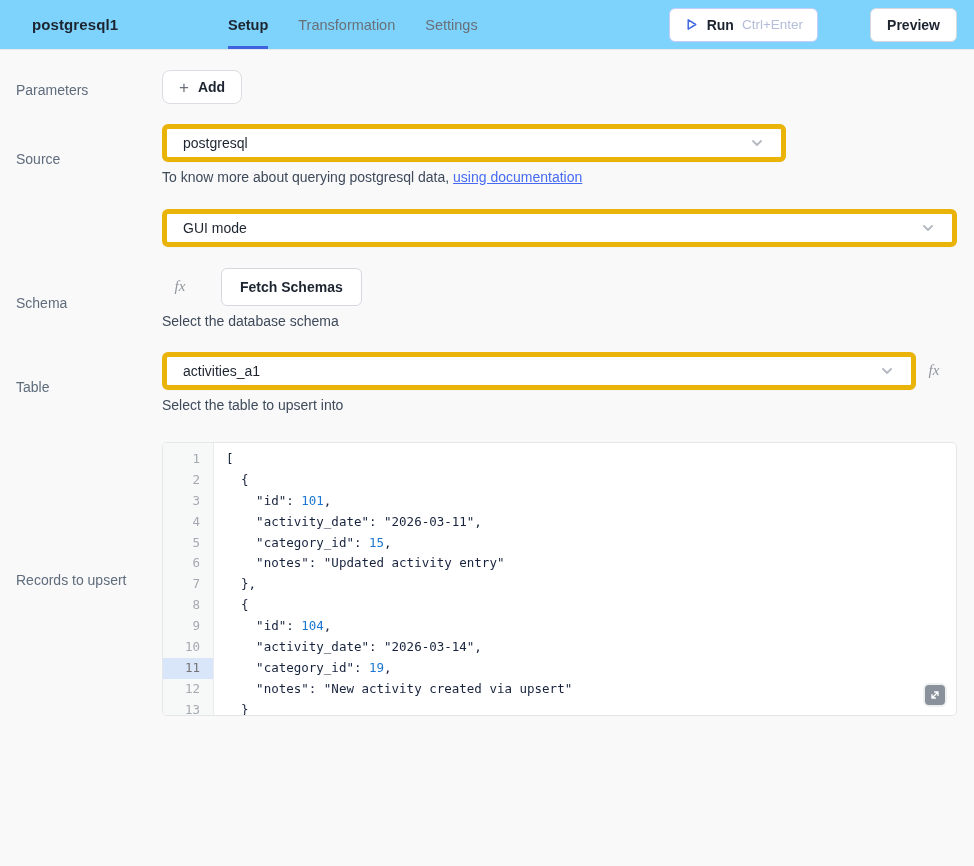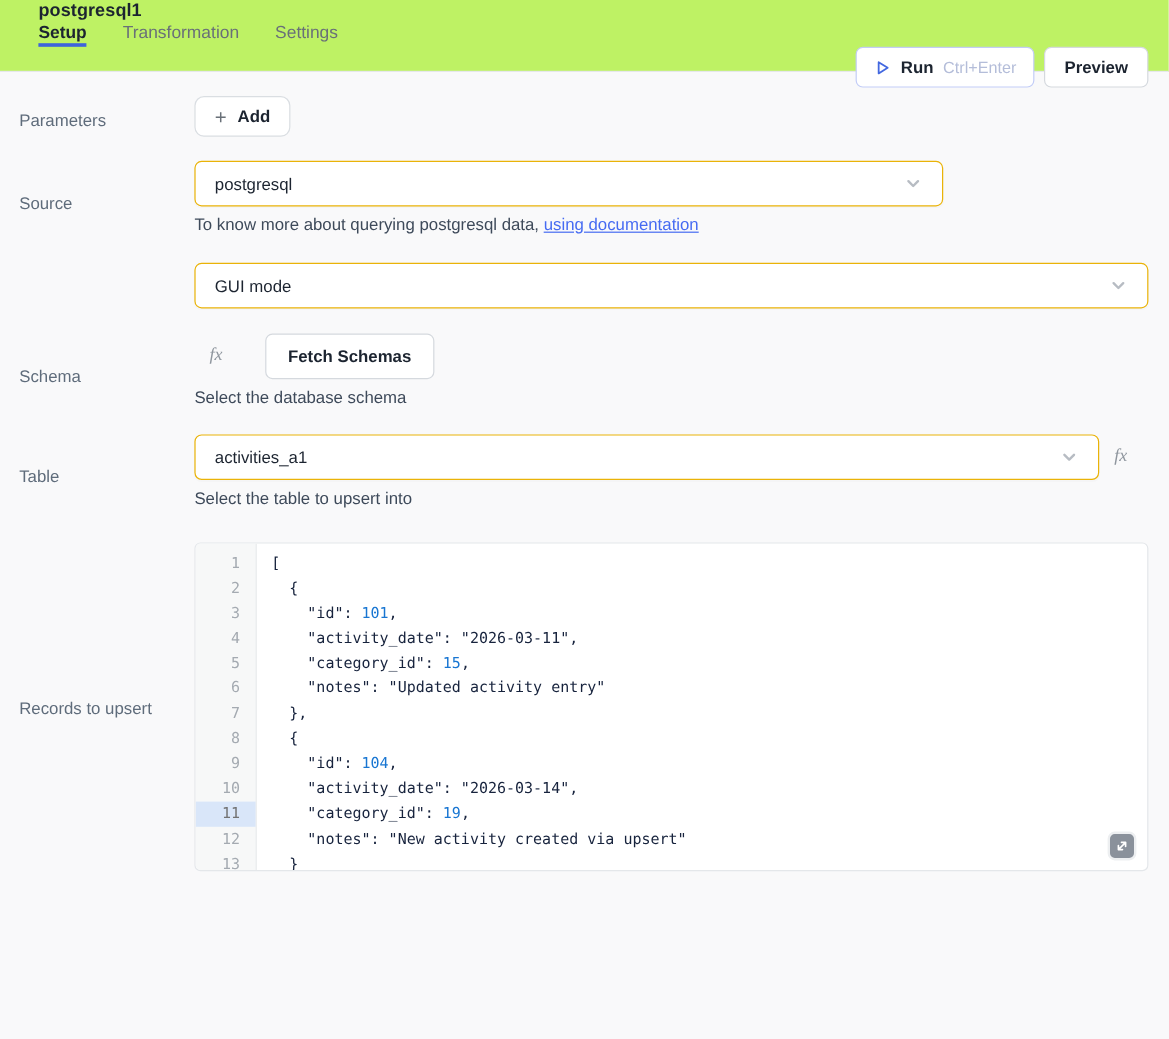--- a/index.html
+++ b/index.html
@@ -7,58 +7,57 @@
   body {
     font-family:"Liberation Sans", sans-serif;
     background:#f9f9fa;
     color:#11181c;
     overflow:hidden;
   }
   .app { width:974px; height:866px; position:relative; }
 
   
   header.qheader {
-    height:60px; background:#bef264;
+    height:50px; background:#7dd3fc;
     border-bottom:1px solid #e6e8eb;
     display:flex; align-items:stretch;
     padding:0 17px 0 32px;
-    flex-direction:column;
   }
   .q-title {
     width:196px; flex:none; display:flex; align-items:center;
     font-size:15px; font-weight:700; color:#1c2430; letter-spacing:.1px;
   }
   .tabs { display:flex; gap:30px; align-items:stretch; }
   .tab {
     display:flex; align-items:center; font-size:14.5px; color:#697078;
     cursor:pointer; border-bottom:3px solid transparent; padding-top:3px;
   }
   .tab.active { color:#1c2430; font-weight:600; border-bottom-color:#3e63dd; }
   .header-actions { margin-left:auto; display:flex; gap:8px; align-items:center; }
   .btn {
     height:34px; background:#fff; border-radius:6px;
     display:inline-flex; align-items:center; justify-content:center;
     font-family:"Liberation Sans", sans-serif; font-size:14px; cursor:pointer;
   }
   .run-btn { border:1px solid #c3cdf7; padding:0 14px; gap:8px; }
   .run-btn .run-word { font-weight:700; color:#1c2430; }
   .run-btn .shortcut { color:#b4bdd9; font-size:13.5px; }
-  .preview-btn { border:1px solid #d5d9de; padding:0 16px; font-weight:600; color:#1c2430; }
+  .preview-btn { border:1px solid #d5d9de; padding:0 16px; font-weight:600; color:#1c2430;margin-left:44px; }
   .play { display:flex; align-items:center; }
 
   
   main.qbody { padding:0 17px 0 16px; }
   .form-row { display:flex; align-items:center; }
   .row-label {
     width:146px; flex:none; font-size:14px; color:#5f6c7b; line-height:25px;
   }
   .row-content { flex:1; min-width:0; }
 
   .select-box {
-    background:#fff; border:1px solid #eab308; border-radius:6px;
+    background:#fff; border:5px solid #eab308; border-radius:6px;
     height:38px; display:flex; align-items:center; padding:0 16px;
     font-size:14px; color:#1c2430; cursor:pointer;
     box-shadow:0 1px 1px rgba(16,24,40,.02);
   }
   .select-box .chev { margin-left:auto; display:flex; align-items:center; }
 
   .pill-btn {
     height:38px; background:#fff; border:1px solid #d5d9de; border-radius:6px;
     font-size:14px; font-weight:600; color:#1c2430; padding:0 18px; cursor:pointer;
     font-family:"Liberation Sans", sans-serif;

